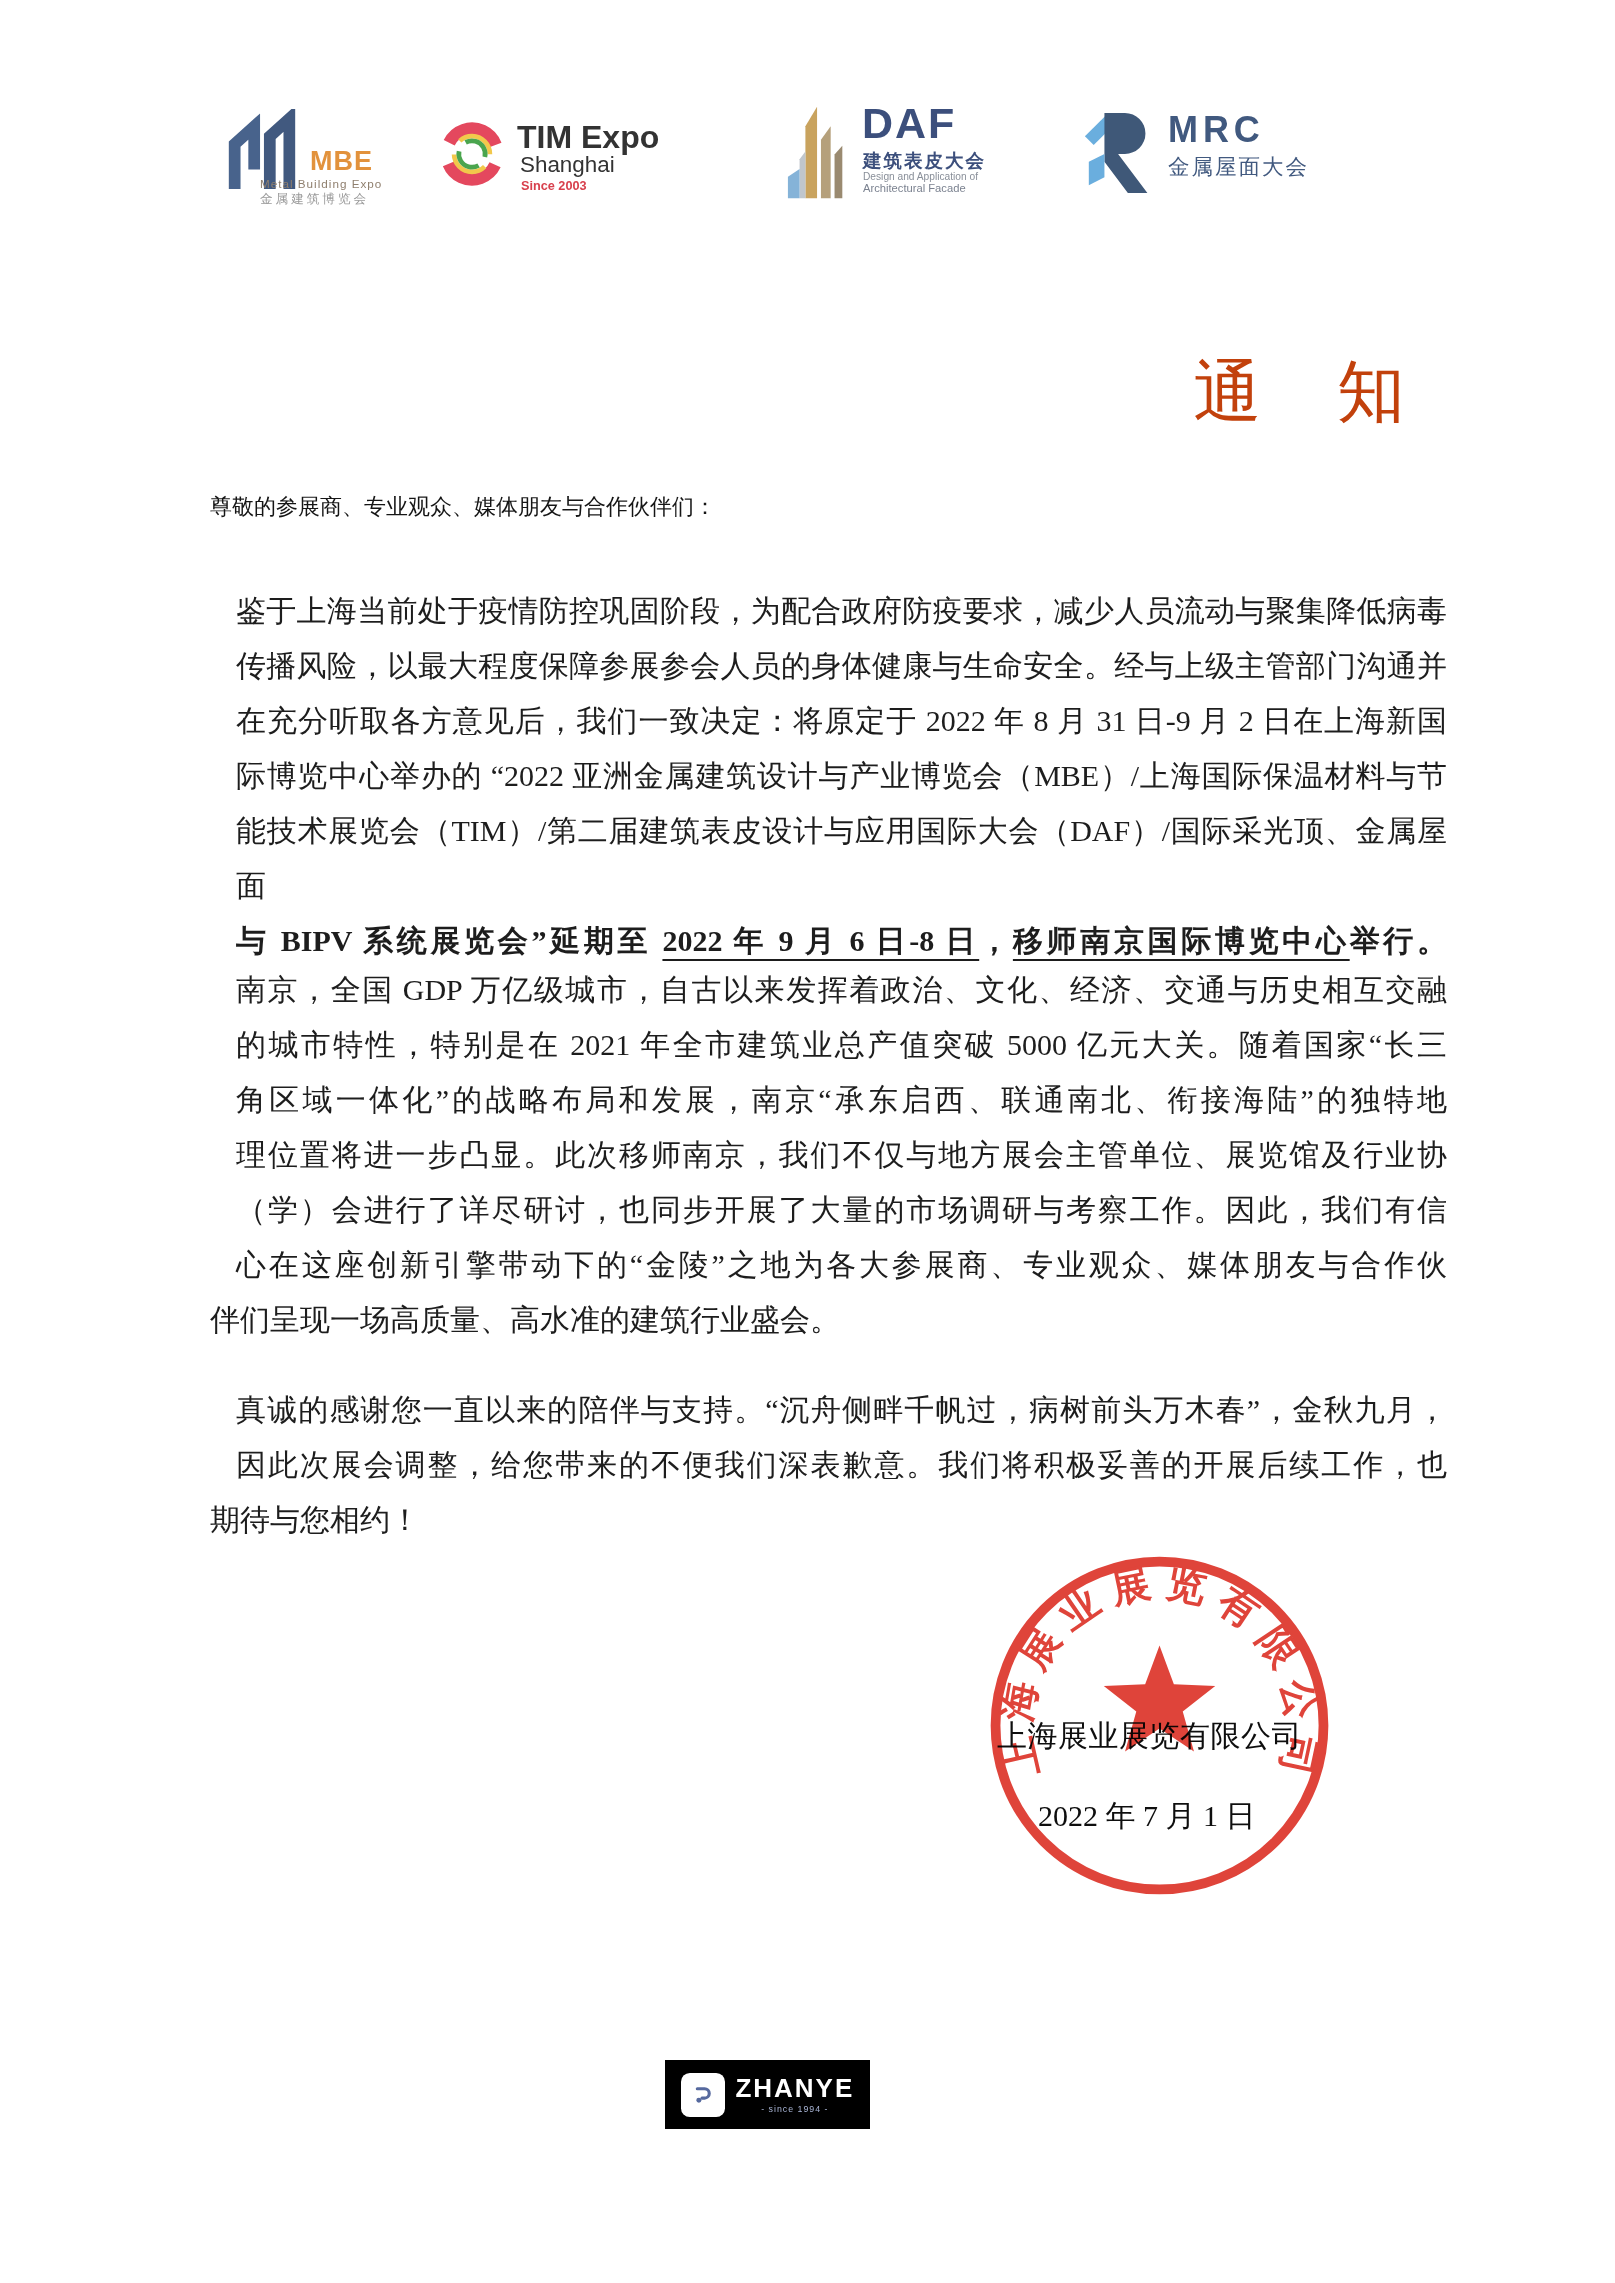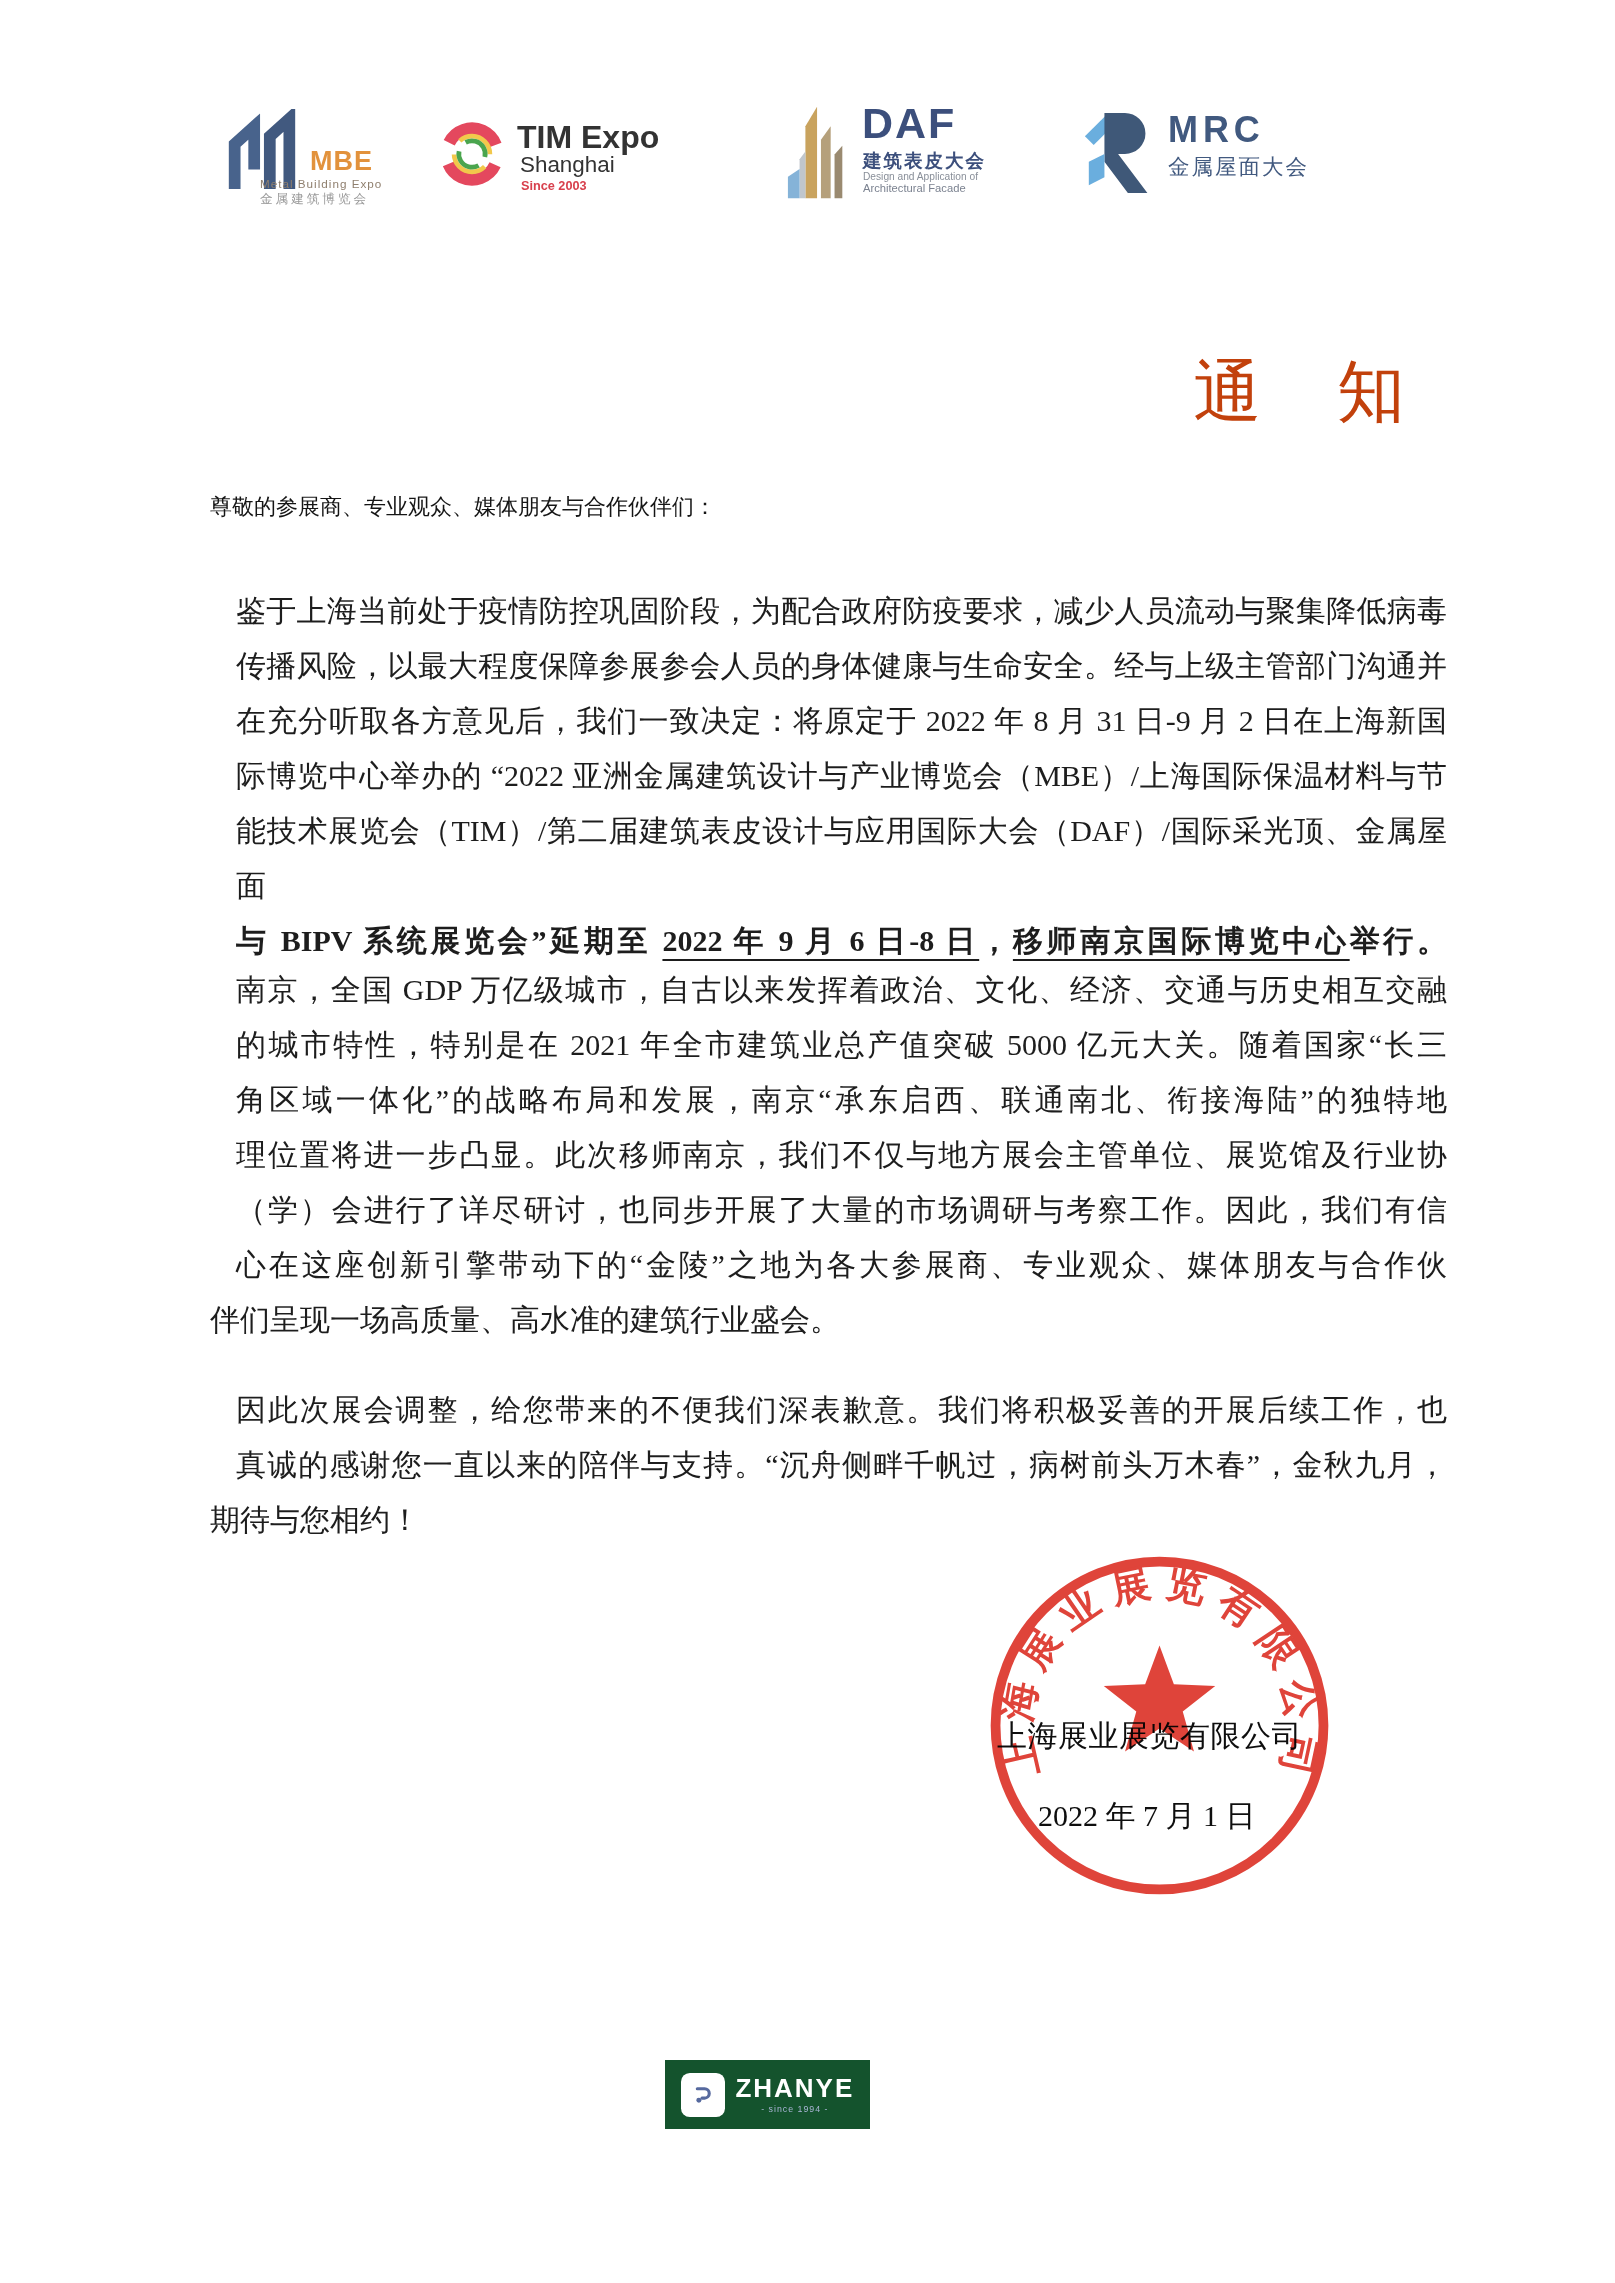--- a/index.html
+++ b/index.html
@@ -42,21 +42,21 @@
   .fill{text-align-last:justify;margin-left:26px;}
   .bold{font-weight:700;}
   .u{text-decoration:underline;text-decoration-thickness:2.4px;text-underline-offset:7.8px;}
 
   
   #sig-company{left:997px;top:1716px;font-size:30px;color:#0e0e0e;letter-spacing:0.5px;}
   #sig-date{left:1038px;top:1796px;font-size:30px;color:#0e0e0e;}
   #seal{left:977px;top:1543px;mix-blend-mode:multiply;opacity:.93;}
 
   
-  #zhanye{left:665px;top:2060px;width:205px;height:69px;background:#14532d;
+  #zhanye{left:665px;top:2060px;width:205px;height:69px;background:#000000;
     display:flex;align-items:center;justify-content:center;gap:10.7px;}
   .z-box{width:44px;height:44px;background:#fff;border-radius:8.8px;display:flex;align-items:center;justify-content:center;}
   .z-col{display:flex;flex-direction:column;align-items:center;}
   .z-brand{font:700 26px "Liberation Sans",sans-serif;color:#fff;letter-spacing:2px;line-height:1;}
   .z-tag{font:400 8.8px "Liberation Sans",sans-serif;color:#aab6d6;margin-top:3.9px;letter-spacing:1px;}
 </style>
 </head>
 <body>
 
 <div class="page">
@@ -118,22 +118,22 @@
       <div class="body-line fill">南京，全国 GDP 万亿级城市，自古以来发挥着政治、文化、经济、交通与历史相互交融</div>
       <div class="body-line fill">的城市特性，特别是在 2021 年全市建筑业总产值突破 5000 亿元大关。随着国家“长三</div>
       <div class="body-line fill">角区域一体化”的战略布局和发展，南京“承东启西、联通南北、衔接海陆”的独特地</div>
       <div class="body-line fill">理位置将进一步凸显。此次移师南京，我们不仅与地方展会主管单位、展览馆及行业协</div>
       <div class="body-line fill">（学）会进行了详尽研讨，也同步开展了大量的市场调研与考察工作。因此，我们有信</div>
       <div class="body-line fill">心在这座创新引擎带动下的“金陵”之地为各大参展商、专业观众、媒体朋友与合作伙</div>
       <div class="body-line">伴们呈现一场高质量、高水准的建筑行业盛会。</div>
     </div>
 
   <div id="para3" class="para">
+      <div class="body-line fill">真诚的感谢您一直以来的陪伴与支持。“沉舟侧畔千帆过，病树前头万木春”，金秋九月，</div>
       <div class="body-line fill">因此次展会调整，给您带来的不便我们深表歉意。我们将积极妥善的开展后续工作，也</div>
-      <div class="body-line fill">真诚的感谢您一直以来的陪伴与支持。“沉舟侧畔千帆过，病树前头万木春”，金秋九月，</div>
       <div class="body-line">期待与您相约！</div>
     </div>
 
   <div id="sig-company" class="abs">上海展业展览有限公司</div>
   <div id="sig-date" class="abs">2022 年 7 月 1 日</div>
 
   <svg id="seal" class="abs" width="366" height="366" viewBox="0 0 375 375">
     <defs>
       <path id="sealArc" d="M67.4 242.8 A132 132 0 1 1 306.6 242.8" fill="none"></path>
     </defs>

